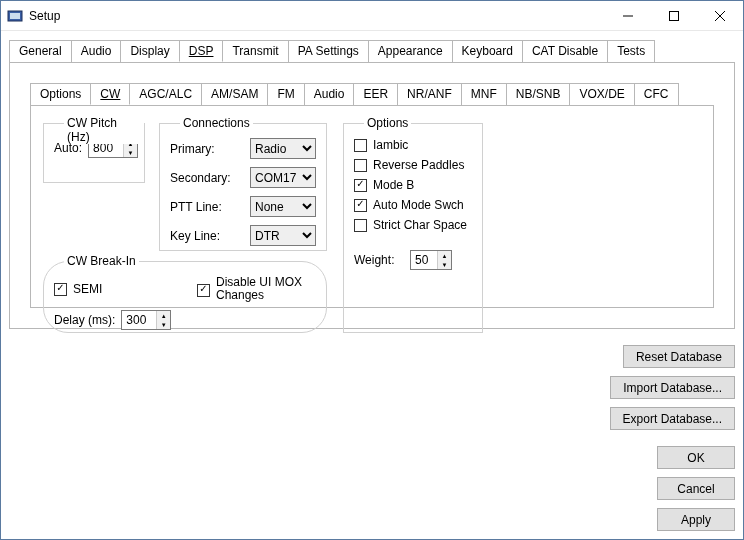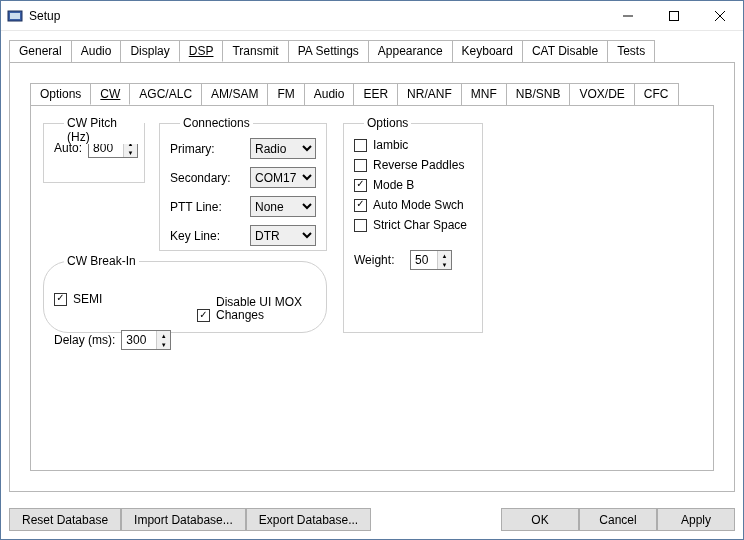--- a/index.html
+++ b/index.html
@@ -147,21 +147,23 @@
     justify-content: center;
     margin-right: 6px;
     font-size: 10px;
     line-height: 1;
     flex: 0 0 13px;
   }
   .chk.checked::after { content: "✓"; position: relative; top: -1px; }
   .footer {
     padding: 8px;
     display: flex;
+    gap: 8px;
     align-items: flex-end;
+    flex-direction: column;
   }
   .btn {
     height: 23px;
     padding: 0 12px;
     border: 1px solid #adadad;
     background: #e1e1e1;
     display: inline-flex;
     align-items: center;
     justify-content: center;
     cursor: default;
@@ -271,21 +273,21 @@
           </div>
         </div>
 
         <div class="groupbox" style="left:12px; top:156px; width:284px; height:72px;border-radius:25px;">
           <div class="legend">CW Break-In</div>
           <div class="row">
             <span style="display:flex;align-items:center;width:150px;">
               <span id="chk-semi" class="chk checked"></span>
               <span>SEMI</span>
             </span>
-            <span style="display:flex;align-items:flex-end;margin-top:20px;">
+            <span style="display:flex;align-items:center;">
               <span id="chk-mox" class="chk checked" style="margin-top:2px"></span>
               <span style="width:100px;line-height:13px">Disable UI MOX Changes</span>
             </span>
           </div>
           <div class="row">
             <label class="lbl">Delay (ms):</label>
             <span class="spin">
               <input value="300" style="">
               <span class="arrows">
                   <span>▲</span>

